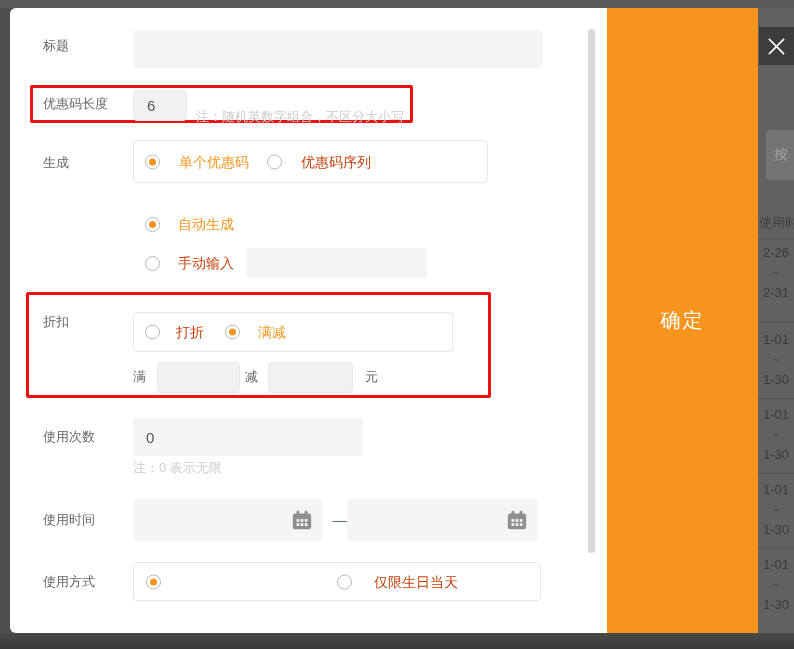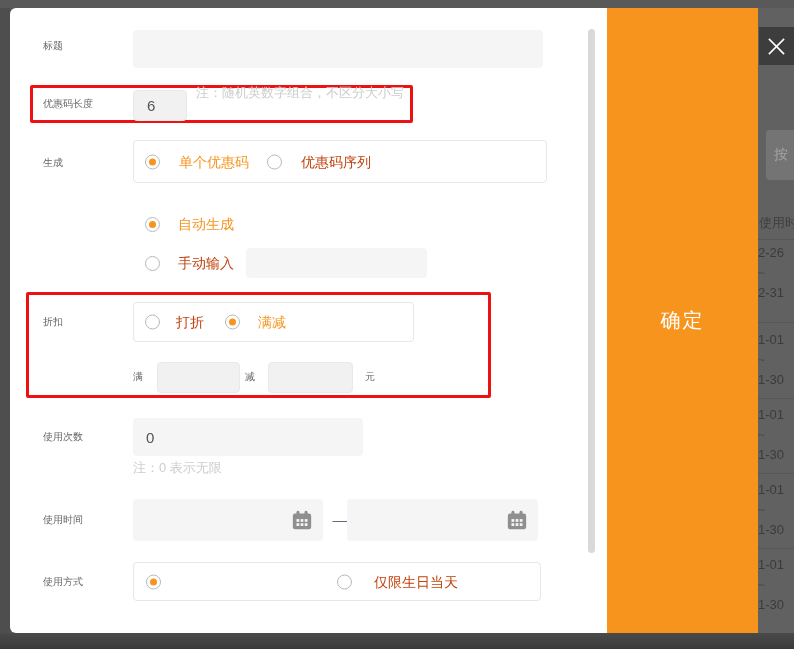--- a/index.html
+++ b/index.html
@@ -10,33 +10,33 @@
 
   
   .bg-top{position:absolute;left:0;top:0;width:794px;height:8px;background:#595959;}
   .bg-left{position:absolute;left:0;top:8px;width:10px;height:625px;background:#4e4e4e;}
   .bg-bottom{position:absolute;left:0;top:633px;width:794px;height:16px;background:linear-gradient(#4a4a4a,#3a3a3a);}
   .bg-right{position:absolute;left:758px;top:8px;width:36px;height:625px;background:#616161;overflow:hidden;}
   .bg-partial-btn{position:absolute;left:8px;top:122px;width:34px;height:50px;background:#747474;border-radius:4px;
     color:#a3a3a3;font-size:14px;display:flex;align-items:center;padding-left:8px;}
   .bg-header{position:absolute;left:1px;top:206px;width:36px;color:#3f3f3f;font-size:13px;white-space:nowrap;}
   .bg-divider{position:absolute;left:0;width:36px;height:1px;background:#575757;}
-  .bg-row{position:absolute;left:0;width:36px;text-align:left;color:#3b3b3b;font-size:13px;line-height:20px;}
+  .bg-row{position:absolute;left:0;width:36px;text-align:center;color:#3b3b3b;font-size:13px;line-height:20px;}
   .bg-row .tilde{color:#4a4a4a;font-size:12px;}
 
   .close-btn{position:absolute;left:1px;top:19px;width:35px;height:38px;background:#3d3d3d;
     display:flex;align-items:center;justify-content:center;cursor:pointer;}
 
   
   .modal{position:absolute;left:10px;top:8px;width:597px;height:625px;background:#fff;border-radius:6px 0 0 6px;}
   .confirm-panel{position:absolute;left:607px;top:8px;width:151px;height:625px;background:var(--accent);
     display:flex;align-items:center;justify-content:center;cursor:pointer;}
   .confirm-panel span{color:#fff;font-size:20px;letter-spacing:2px;}
 
-  .lab{position:absolute;left:33px;color:#666;font-size:10px;line-height:18px;white-space:nowrap;}
+  .lab{position:absolute;left:33px;color:#666;font-size:13px;line-height:18px;white-space:nowrap;}
   .note{position:absolute;color:#ccc;font-size:13px;line-height:18px;white-space:nowrap;}
   .inp{position:absolute;background:#f5f5f5;border:none;border-radius:4px;font-family:inherit;
     font-size:15px;color:#555;padding-left:13px;outline:none;}
   .inp.small{background:#f1f1f1;border:1px solid #e9e9e9;}
   .gbox{position:absolute;border:1px solid #e7e7e7;border-radius:4px;background:#fff;}
   .radio{position:absolute;width:15px;height:15px;border-radius:50%;border:1px solid #b9b9b9;background:#fff;cursor:pointer;}
   .radio.on::after{content:"";position:absolute;left:3px;top:3px;width:7px;height:7px;border-radius:50%;background:var(--accent);}
   .opt{position:absolute;font-size:14px;color:#c2410c;line-height:18px;white-space:nowrap;cursor:pointer;}
   .opt.on{color:var(--accent);}
   .vc{top:50%;transform:translateY(-50%);}
@@ -99,40 +99,40 @@
   </div>
 
   <div class="modal">
 
     <div class="lab" style="top:29px">标题</div>
     <input class="inp" style="left: 123px; top: 22px; width: 410px; height: 38px;" value="">
 
     <div class="hl" style="left:20px;top:77px;width:383px;height:38px"></div>
     <div class="lab" style="top:87px">优惠码长度</div>
     <input class="inp small" style="left: 123px; top: 82px; width: 54px; height: 31px;" value="6">
-    <div class="note" style="left:186px;top:76px">注：随机英数字组合，不区分大小写</div>
+    <div class="note" style="left:186px;top:100px">注：随机英数字组合，不区分大小写</div>
 
     <div class="lab" style="top:146px">生成</div>
-    <div class="gbox" style="left:123px;top:132px;width:414px;height:43px">
+    <div class="gbox" style="left:123px;top:132px;width:355px;height:43px">
       <span class="radio vc on" style="left:11px"></span>
       <span class="opt vc on" style="left:45px">单个优惠码</span>
       <span class="radio vc" style="left:133px"></span>
       <span class="opt vc" style="left:167px">优惠码序列</span>
     </div>
 
     <span class="radio on" style="left:135px;top:209px"></span>
     <span class="opt on" style="left:168px;top:207px">自动生成</span>
 
     <span class="radio" style="left:135px;top:248px"></span>
     <span class="opt" style="left:168px;top:246px">手动输入</span>
     <input class="inp" style="left: 236px; top: 240px; width: 181px; height: 30px; font-size: 14px;" value="">
 
     <div class="hl" style="left:16px;top:284px;width:465px;height:106px"></div>
     <div class="lab" style="top:305px">折扣</div>
-    <div class="gbox" style="left:123px;top:294px;width:281px;height:40px">
+    <div class="gbox" style="left:123px;top:304px;width:320px;height:40px">
       <span class="radio vc" style="left:11px"></span>
       <span class="opt vc" style="left:42px">打折</span>
       <span class="radio vc on" style="left:91px"></span>
       <span class="opt vc on" style="left:124px">满减</span>
     </div>
     <div class="lab" style="left:123px;top:360px">满</div>
     <input class="inp small" style="left: 147px; top: 354px; width: 83px; height: 31px;" value="">
     <div class="lab" style="left:235px;top:360px">减</div>
     <input class="inp small" style="left: 258px; top: 354px; width: 85px; height: 31px;" value="">
     <div class="lab" style="left:355px;top:360px">元</div>

